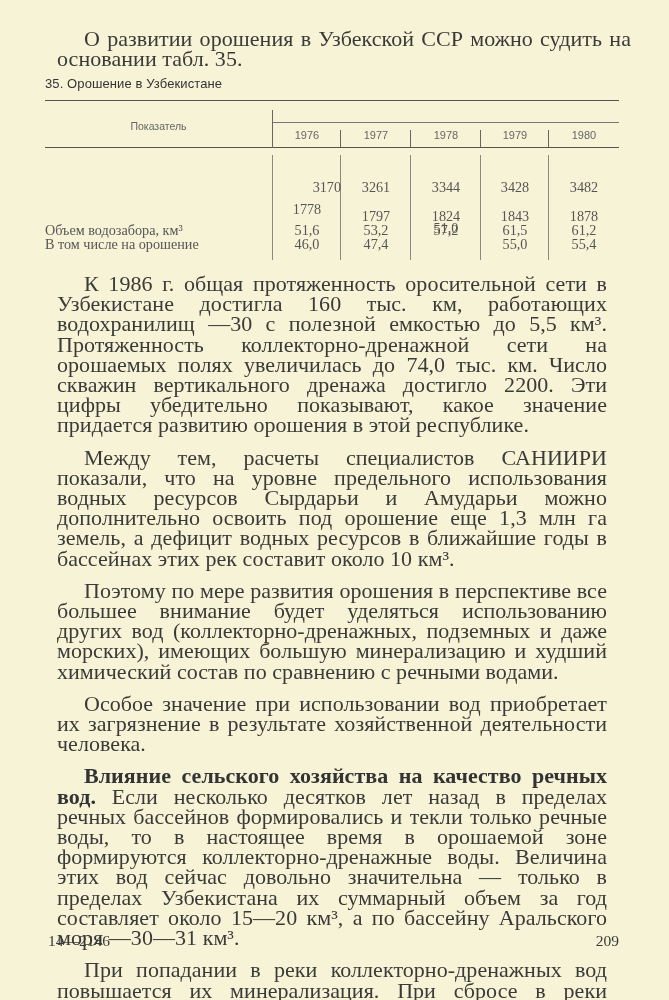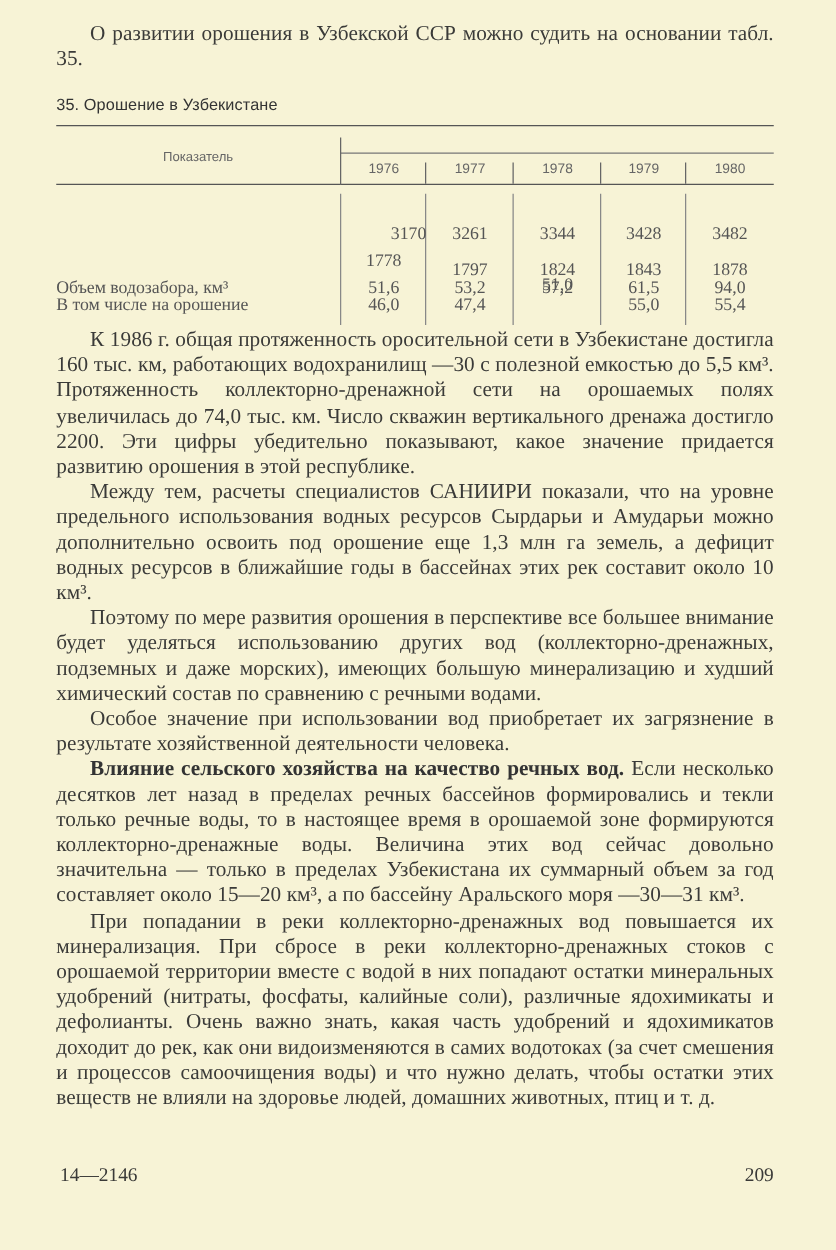--- a/index.html
+++ b/index.html
@@ -5,23 +5,23 @@
   html, body { margin: 0; padding: 0; }
   body {
     width: 669px; height: 1000px; overflow: hidden;
     background: #f7f3d6;
     font-family: "Liberation Serif", "DejaVu Serif", serif;
     color: #3a3a38;
     position: relative;
   }
   .page { position: absolute; left: 45px; top: 0; width: 574px; }
   .para {
-    font-size: 17px; line-height: 20.2px;
+    font-size: 22px; line-height: 20.2px;
     text-align: justify; text-align-last: left;
-    margin: 0; text-indent: 27px;
+    margin: 12px; text-indent: 27px;
     letter-spacing: 0.05px;
   }
   .p1 { position: absolute; top: 17px; left: 0; width: 574px; }
   .caption {
     position: absolute; top: 76px; left: 0;
     font-family: "Liberation Sans", "DejaVu Sans", sans-serif;
     font-size: 13px; color: #333; letter-spacing: 0.1px;
   }
   
   .tbl { position: absolute; top: 100px; left: 0; width: 574px; height: 160px; font-size: 14px; }
@@ -89,21 +89,21 @@
     <div class="cell" style="top:109px;left:436px;">1843</div>
     <div class="cell" style="top:109px;left:505px;">1878</div>
 
     <div class="rowlbl" style="top:123px;">
       <div>Объем водозабора, км³</div>
     </div>
     <div class="cell" style="top:123px;left:228px;">51,6</div>
     <div class="cell" style="top:123px;left:297px;">53,2</div>
     <div class="cell" style="top:123px;left:367px;">57,2</div>
     <div class="cell" style="top:123px;left:436px;">61,5</div>
-    <div class="cell" style="top:123px;left:505px;">94,0</div>
+    <div class="cell" style="top:123px;left:505px;">61,2</div>
 
     <div class="rowlbl" style="top:137px;">
       <div>В том числе на орошение</div>
     </div>
     <div class="cell" style="top:137px;left:228px;">46,0</div>
     <div class="cell" style="top:137px;left:297px;">47,4</div>
     <div class="cell" style="top:121px;left:367px;">51,0</div>
     <div class="cell" style="top:137px;left:436px;">55,0</div>
     <div class="cell" style="top:137px;left:505px;">55,4</div>
   </div>

